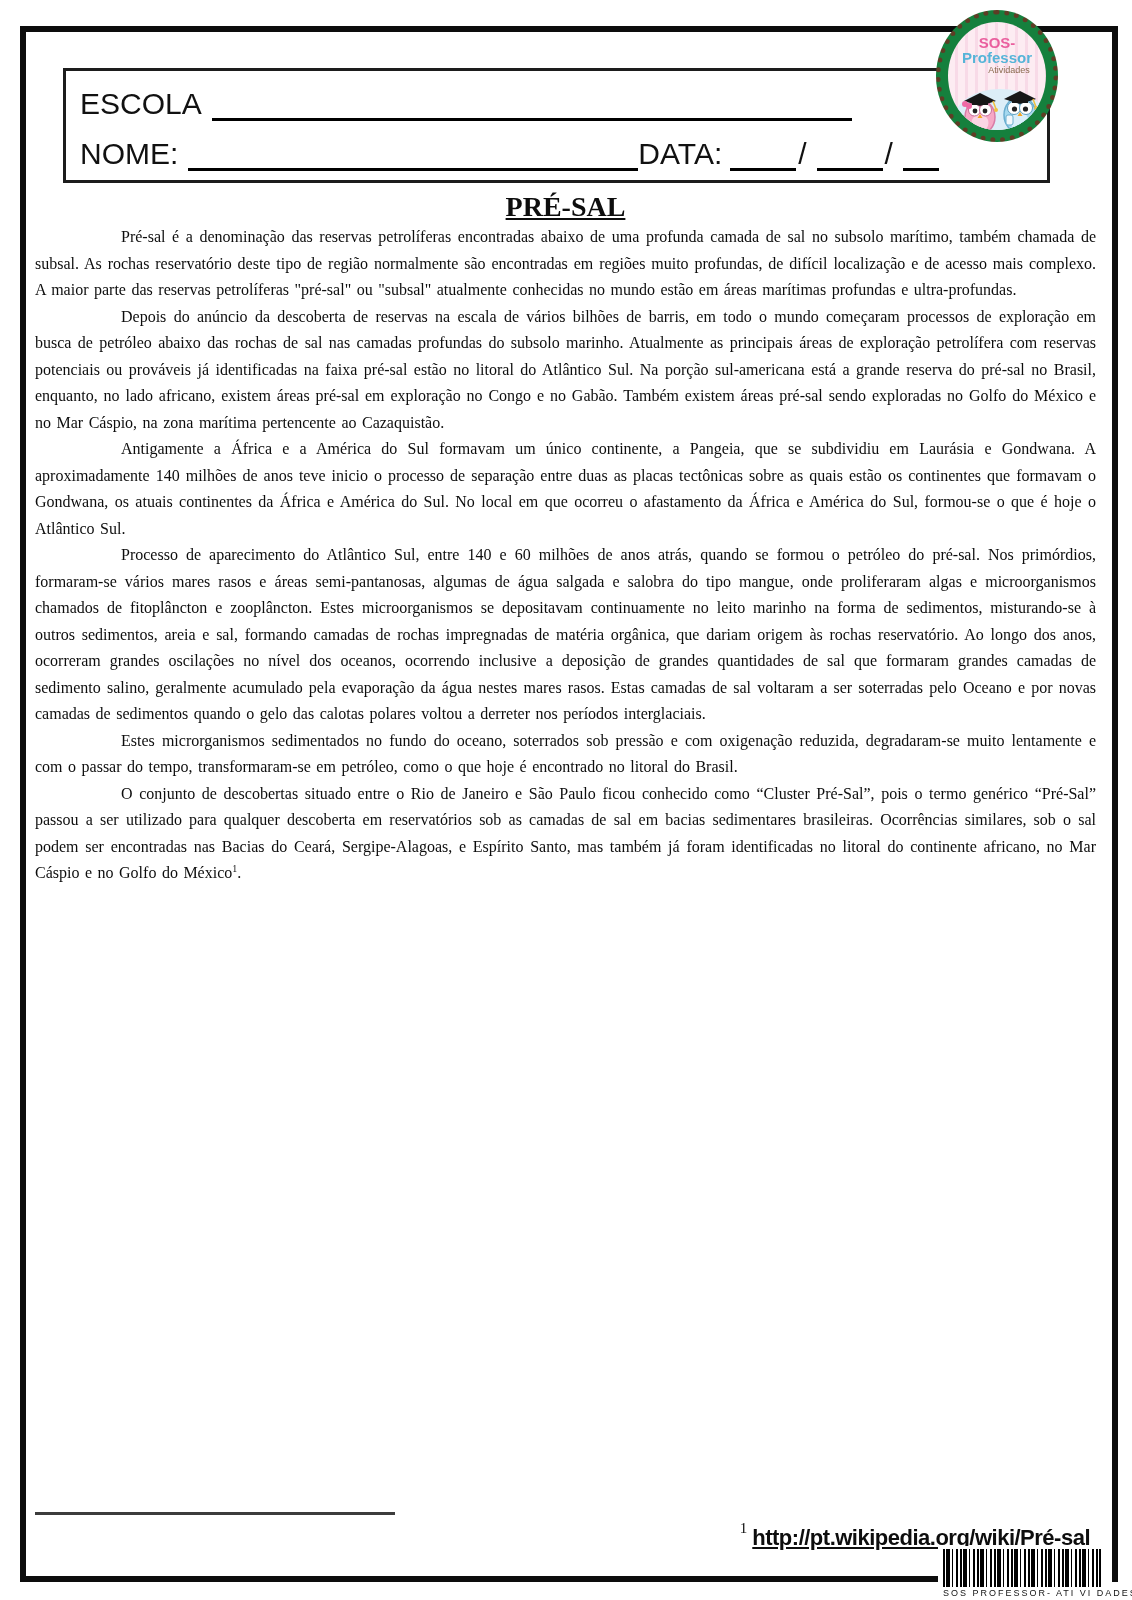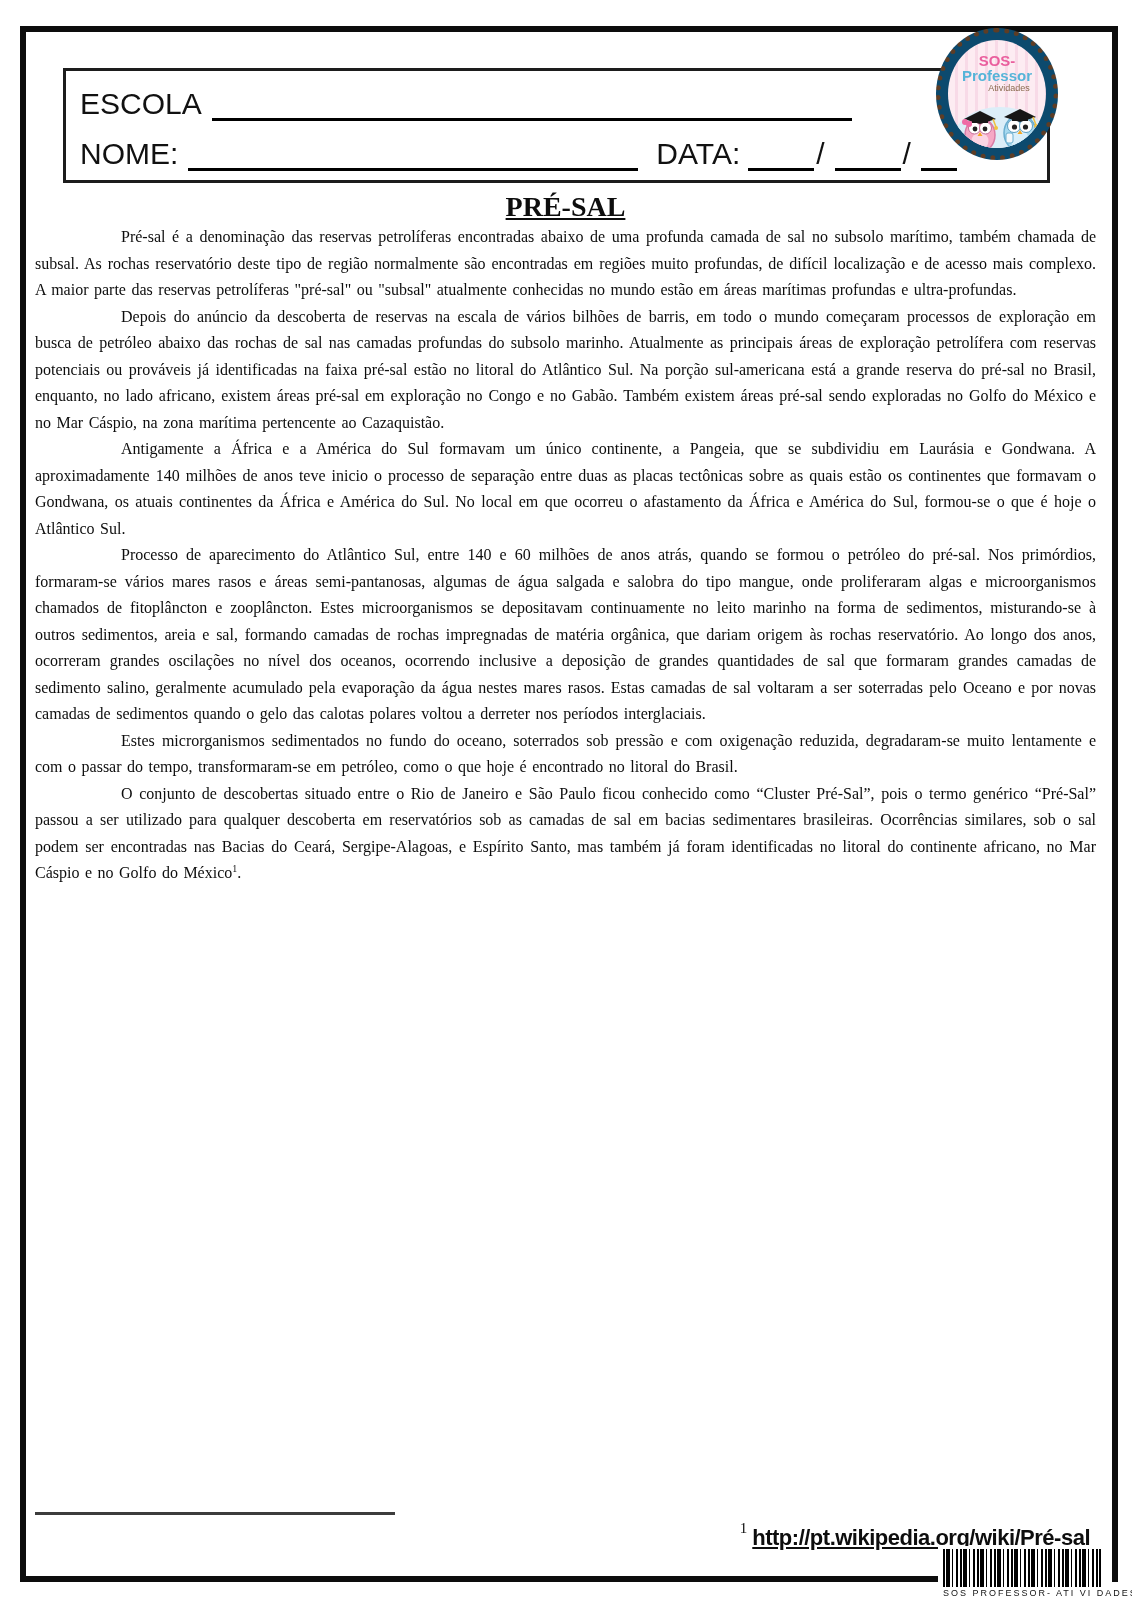--- a/index.html
+++ b/index.html
@@ -12,27 +12,27 @@
         border:3px solid #1d1d1d;background:#fff;box-sizing:border-box;
         font-family:"Liberation Sans",sans-serif;font-size:30px;color:#111;
         padding:10px 0 0 14px;z-index:1;}
   .hrow{white-space:nowrap;display:flex;align-items:center;}
   .row-school{margin-top:6px;}
   .row-name{margin-top:16px;}
   .hlabel{display:inline-block;}
   .fill-line{display:inline-block;border-bottom:3px solid #000;height:30px;}
   .school-line{width:640px;margin-left:10px;}
   .name-line{width:450px;margin-left:10px;}
-  .date-label{margin-left:18px;}
+  .date-label{}
   .date-line{width:66px;margin-left:8px;}
   .date-line.d3{width:36px;}
   .slash{margin:0 2px;}
   
-  .logo{position:absolute;left:936px;top:28px;width:122px;height:132px;
-        border-radius:50%;background:#0c4a6e;border:5px dotted #5e3d25;
+  .logo{position:absolute;left:936px;top:10px;width:122px;height:132px;
+        border-radius:50%;background:#15803d;border:5px dotted #5e3d25;
         box-sizing:border-box;z-index:2;}
   .logo-inner{position:absolute;inset:7px;border-radius:50%;overflow:hidden;text-align:center;
         background:repeating-linear-gradient(90deg,#fdecf2 0 7px,#f8dae7 7px 10px);
         font-family:"Liberation Sans",sans-serif;}
   .logo-title{margin-top:13px;font-size:15px;font-weight:bold;line-height:15px;}
   .logo-title .lp{color:#ea5f9e;}
   .logo-title .lb{color:#56b4d8;}
   .logo-sub{font-size:9px;color:#8a6a4f;line-height:10px;padding-left:24px;}
   .owls{display:block;margin:0 auto;}
   

